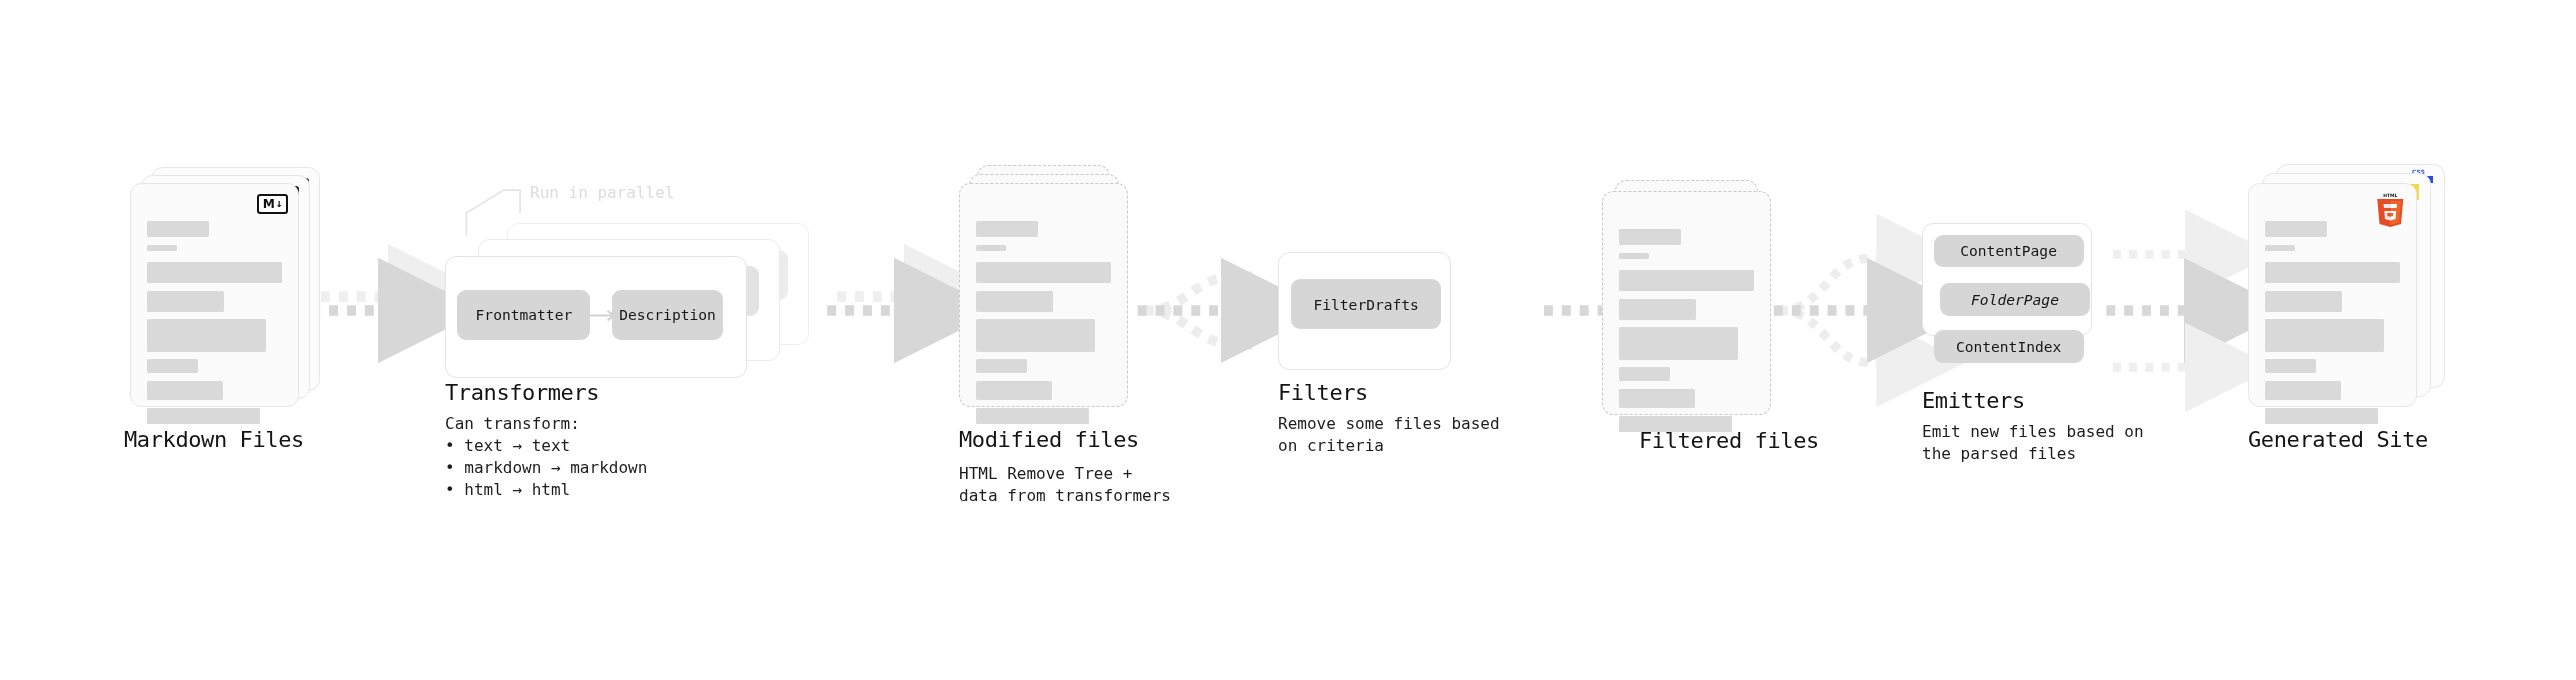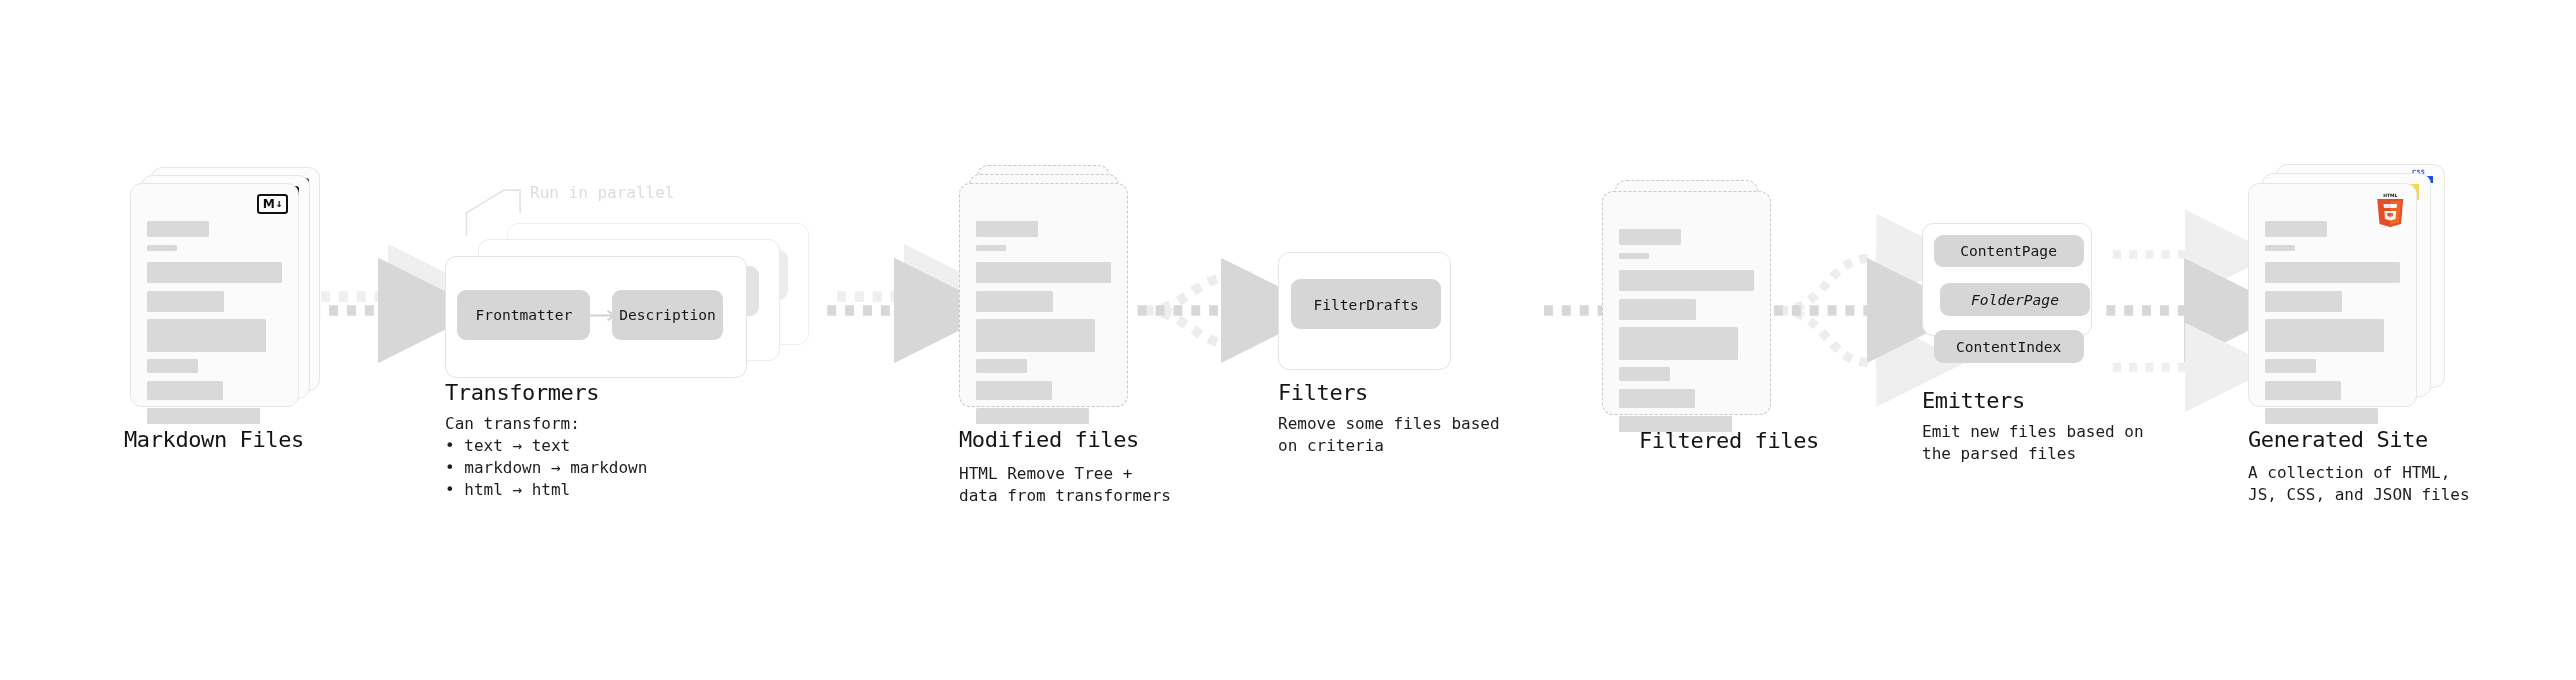--- a/index.html
+++ b/index.html
@@ -353,17 +353,15 @@
         <div class="bar" style="width:57%;  height:21px;"></div>
         <div class="bar" style="width:88%;  height:32.5px;"></div>
         <div class="bar" style="width:38%;  height:14.6px;"></div>
         <div class="bar" style="width:56%;  height:19.5px;"></div>
         <div class="bar" style="width:84%;  height:16.3px;"></div>
       </div>
     </div>
   </div>
 
   <div class="title" style="left:2248px; top:427px;">Generated Site</div>
-  <div class="subtitle" style="left:2248px; top:462px;">A collection of HTML,
-JS, CSS, and JSON files</div>
 
 </div>
 
 
 </body></html>

